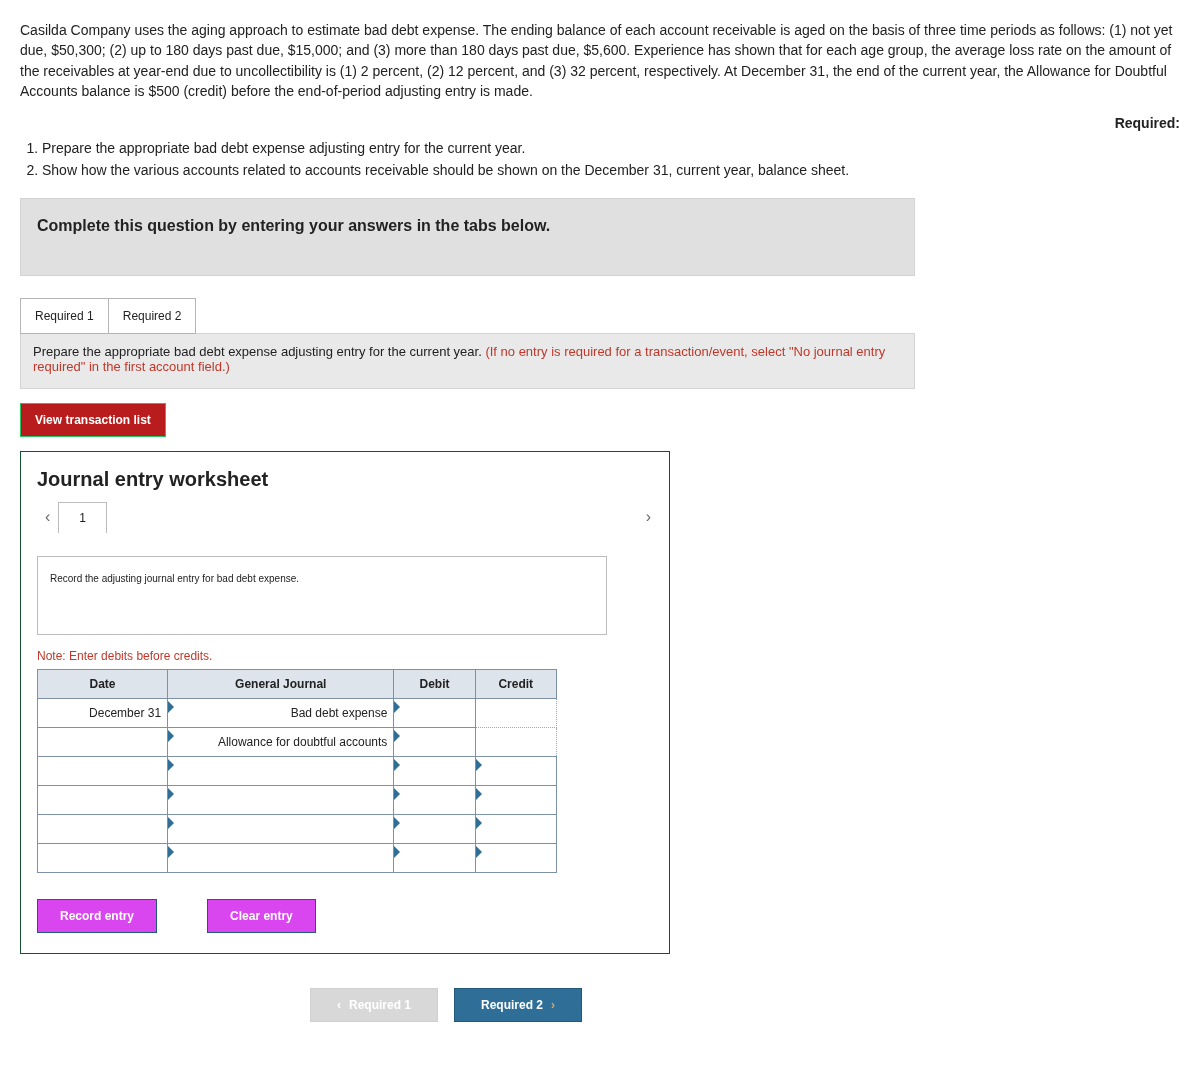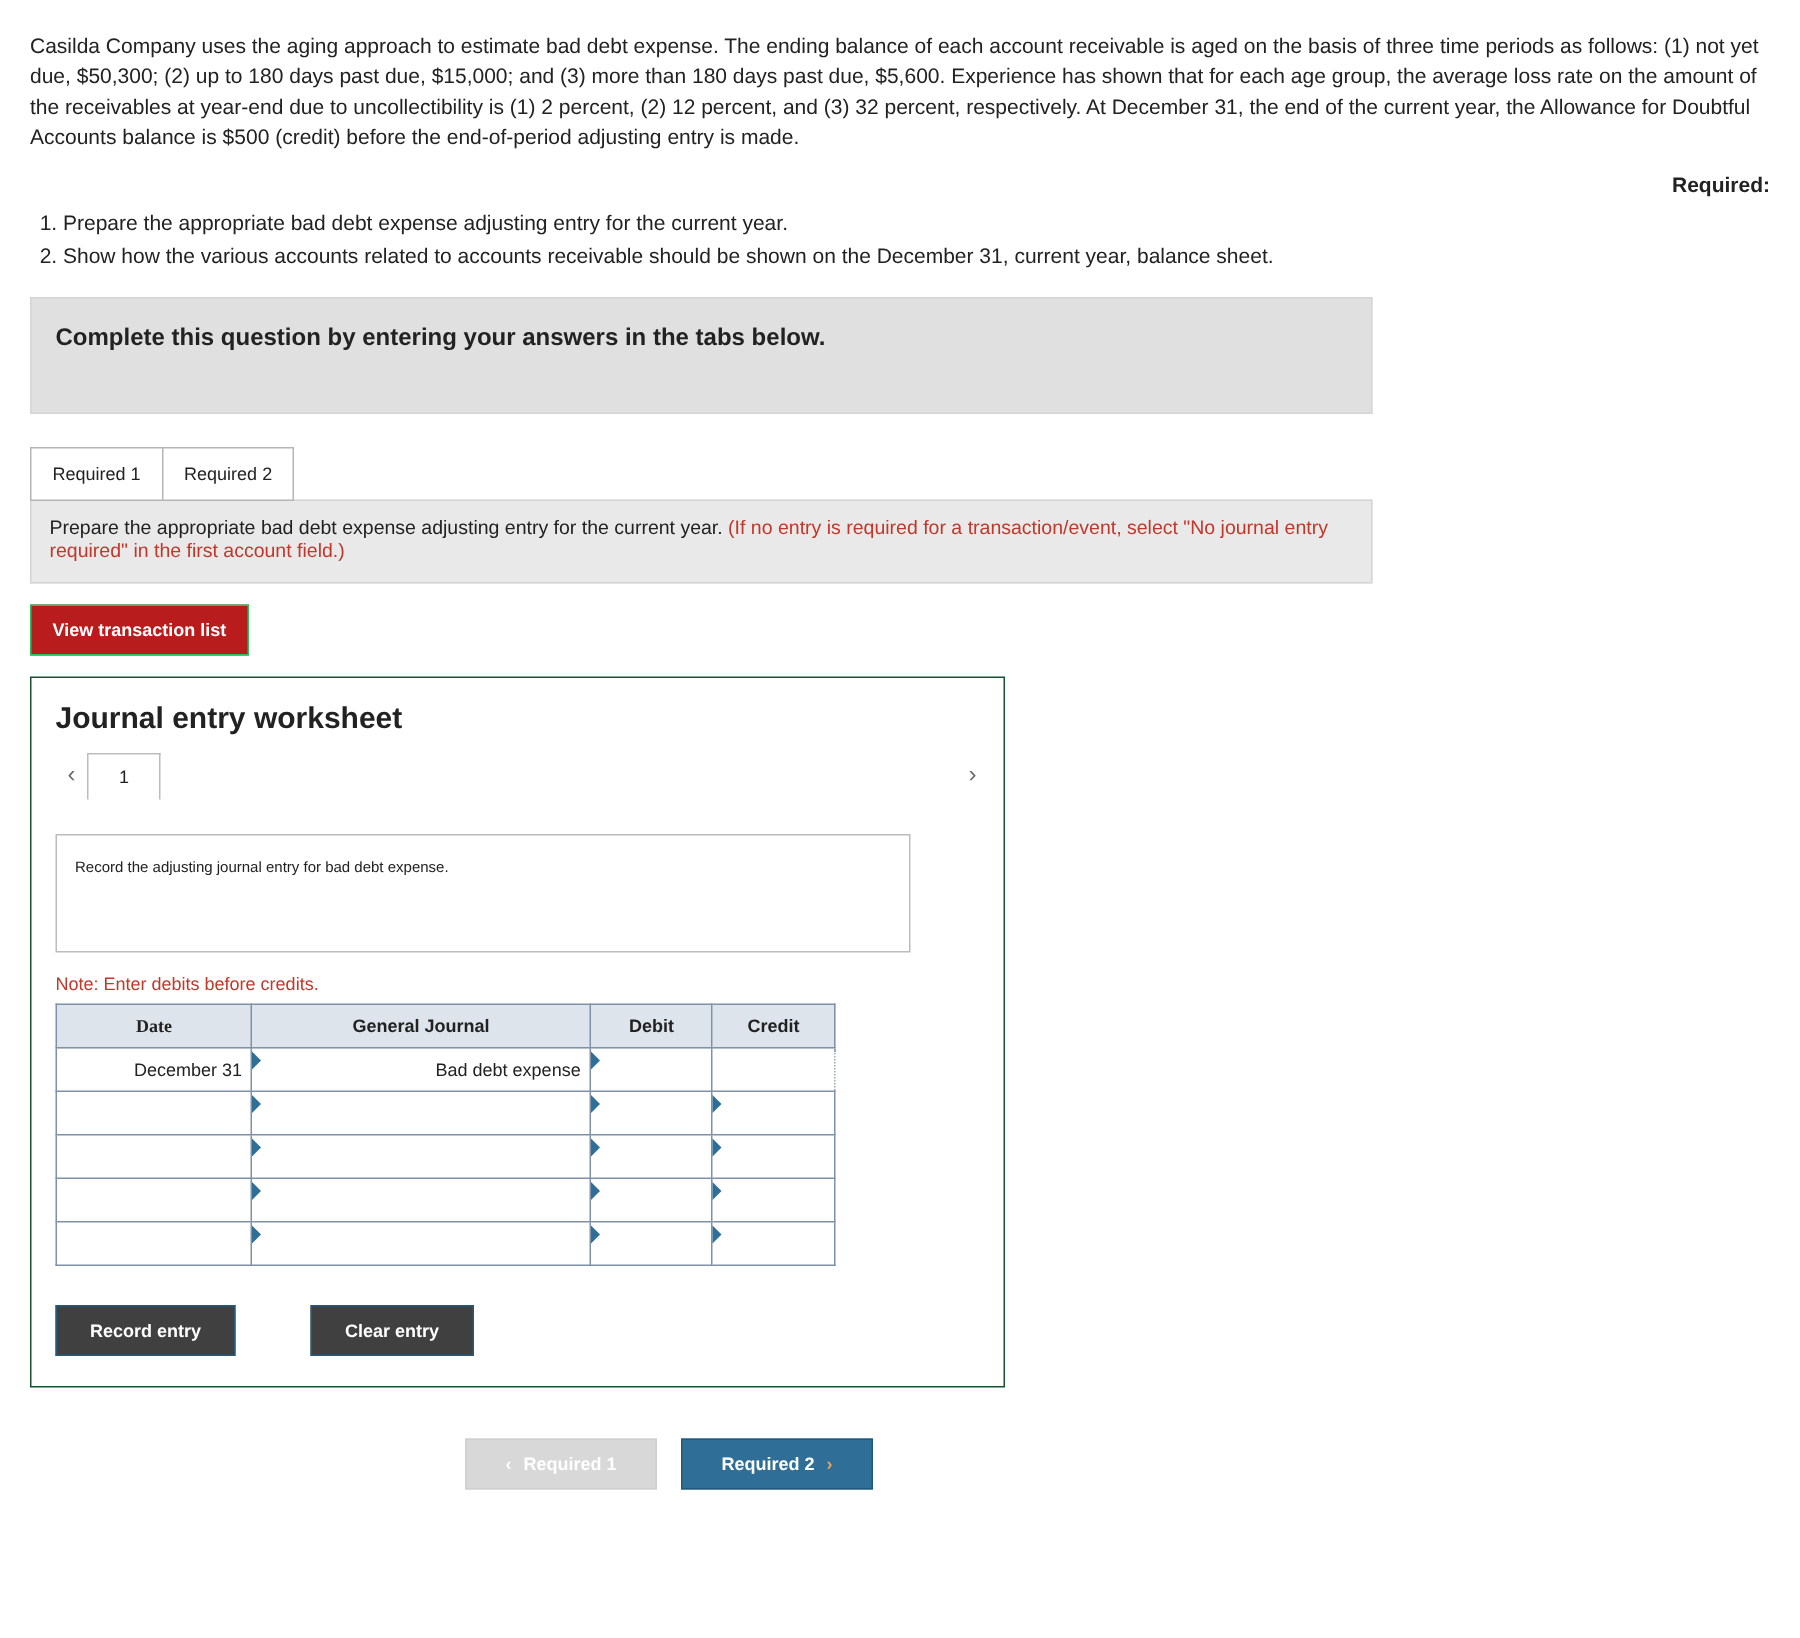--- a/index.html
+++ b/index.html
@@ -113,21 +113,21 @@
     height: 20px;
   }
   table.journal th {
     background: #dde4ec;
     text-align: center;
     font-weight: bold;
   }
   table.journal td.center { text-align: right; }
   table.journal td.indent { padding-left: 22px; }
   table.journal td.dotted { border: 1px dotted #9aa7b5; }
-  .col-date { width: 120px; font-family: Liberation Serif, serif; }
+  .col-date { width: 120px; }
   .col-gj { width: 220px; }
   .col-amt { width: 70px; }
   .drop-mark {
     position: relative;
   }
   .drop-mark::before {
     content: "";
     position: absolute;
     left: 0; top: 0;
     border-left: 6px solid #2f6f97;
@@ -137,21 +137,21 @@
   }
 
   .ws-buttons {
     display: flex;
     align-items: center;
     gap: 50px;
     margin-top: 26px;
   }
   .ws-buttons .spacer { flex: 1; }
   .ws-btn {
-    background: #404040;
+    background: #d946ef;
     color: #fff;
     font-size: 12px;
     font-weight: bold;
     padding: 9px 22px;
     border: 1px solid #235a7c;
     cursor: pointer;
   }
 
   .bottom-nav {
     display: flex;
@@ -231,20 +231,26 @@
     </thead>
     <tbody>
       <tr>
         <td class="center">December 31</td>
         <td class="drop-mark">Bad debt expense</td>
         <td class="drop-mark"></td>
         <td class="dotted"></td>
       </tr>
       <tr>
         <td></td>
+        <td class="drop-mark indent">Allowance for doubtful accounts</td>
+        <td class="drop-mark"></td>
+        <td class="dotted"></td>
+      </tr>
+      <tr>
+        <td></td>
         <td class="drop-mark"></td>
         <td class="drop-mark"></td>
         <td class="drop-mark"></td>
       </tr>
       <tr>
         <td></td>
         <td class="drop-mark"></td>
         <td class="drop-mark"></td>
         <td class="drop-mark"></td>
       </tr>

